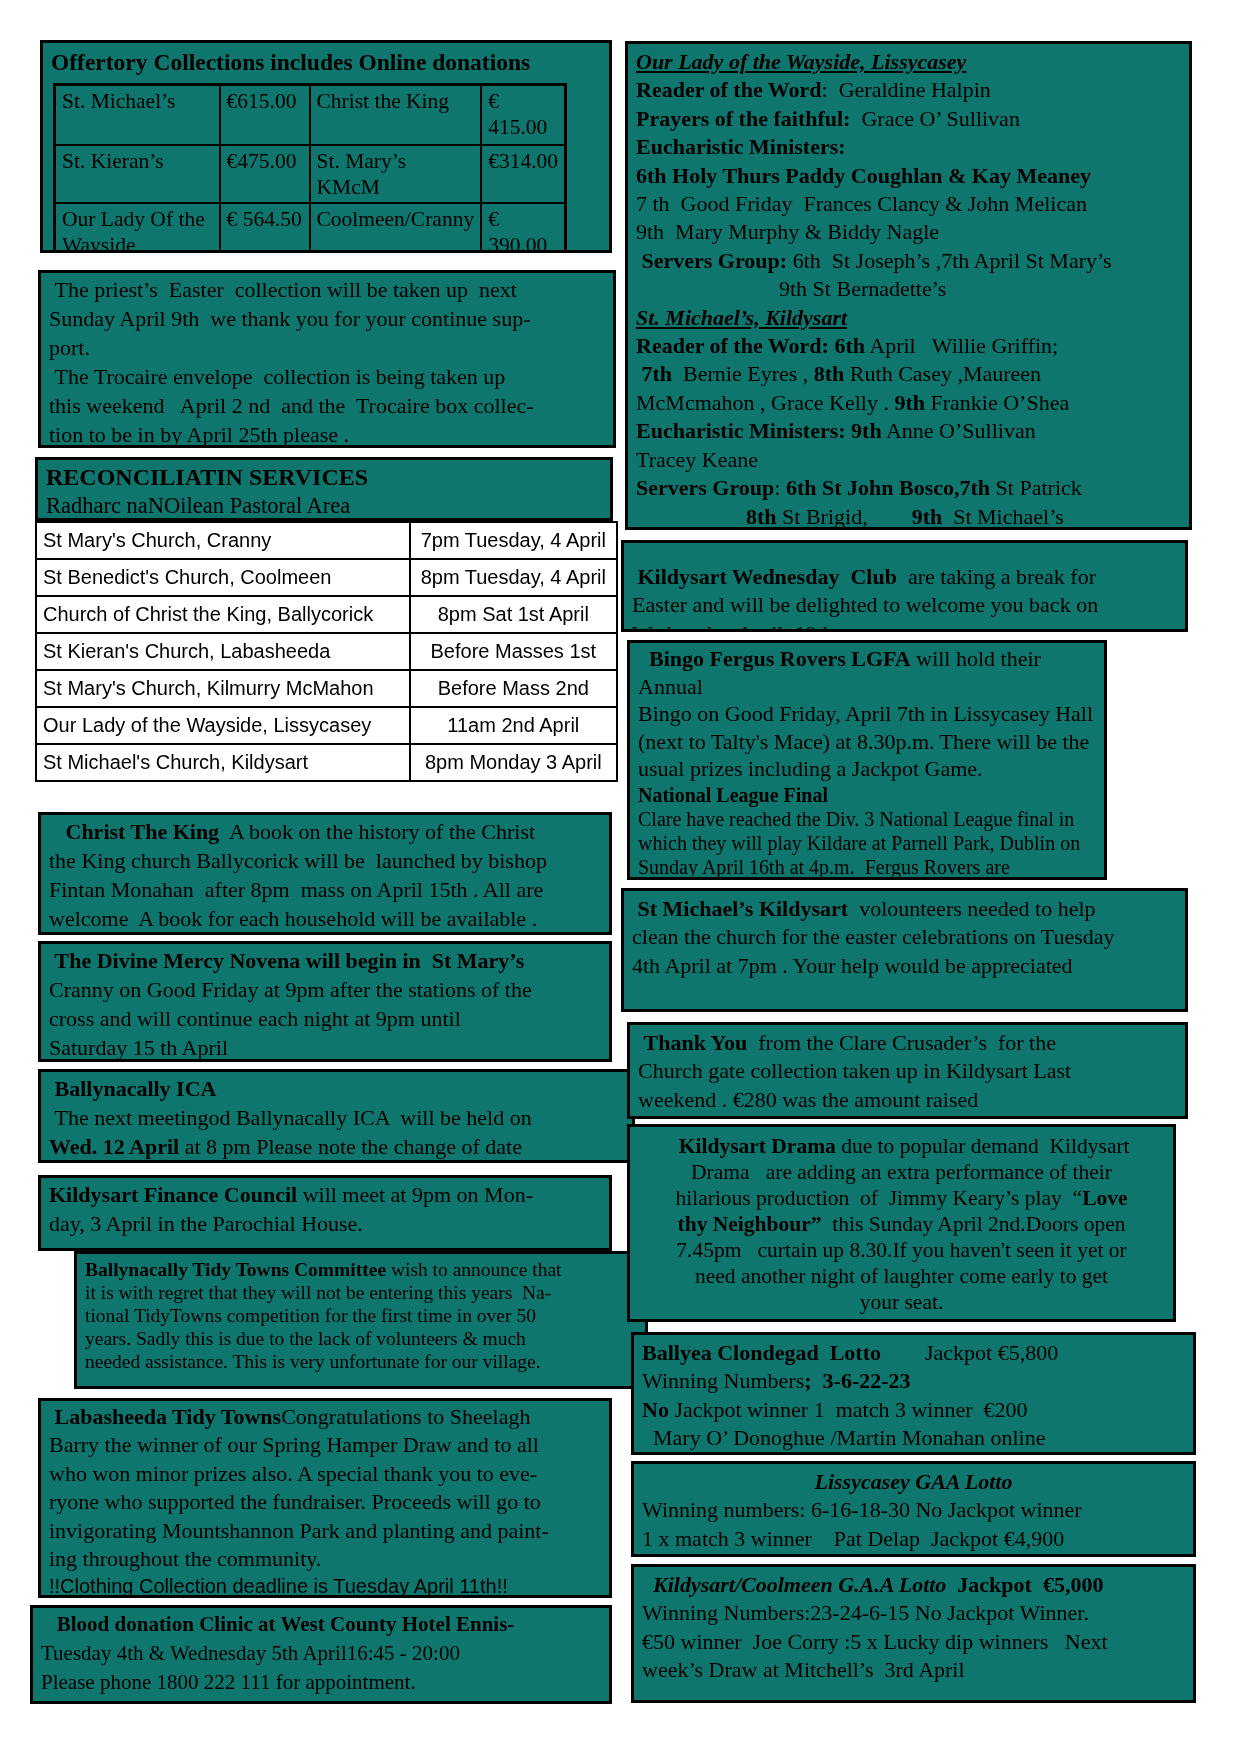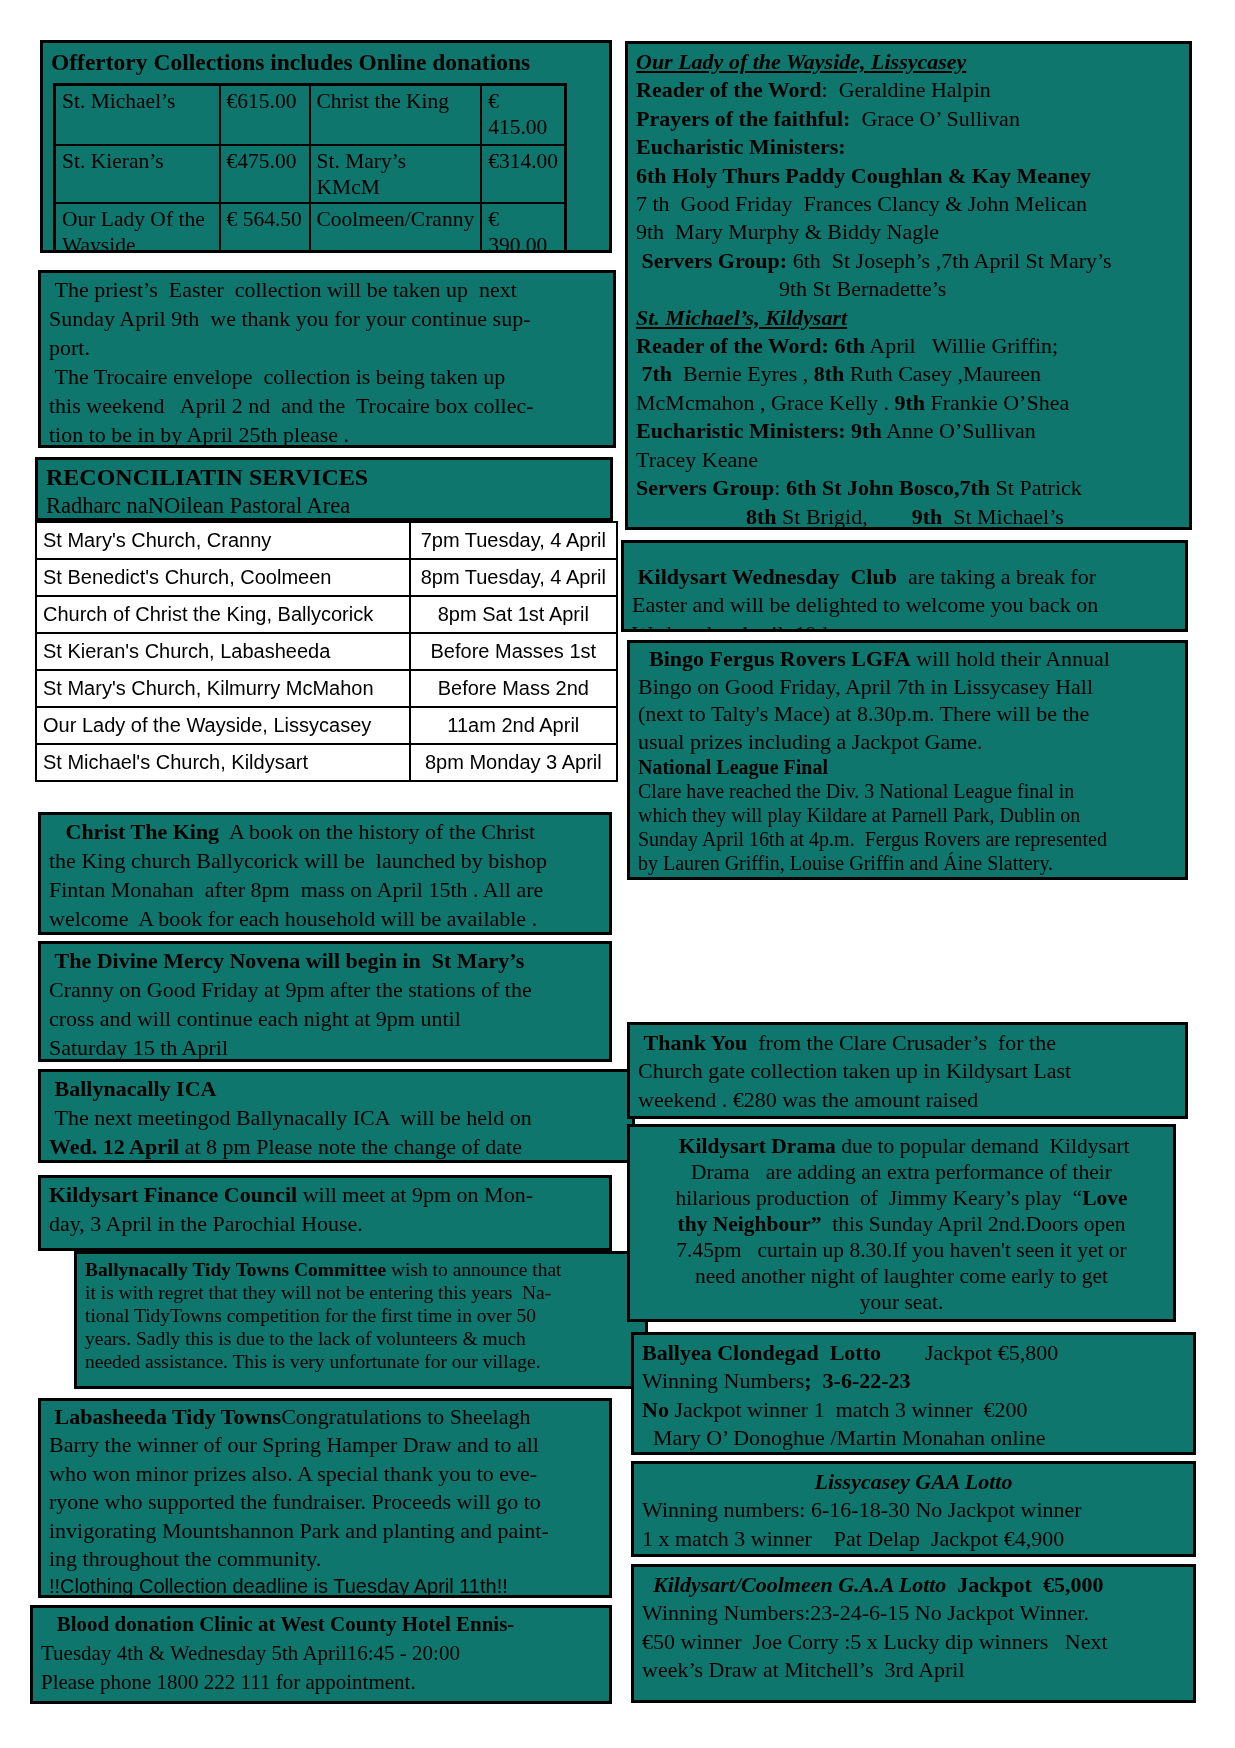--- a/index.html
+++ b/index.html
@@ -189,32 +189,37 @@
       <div class="ln"><span class="b">Servers Group</span><span>: </span><span class="b">6th St John Bosco,7th</span><span> St Patrick</span></div>
       <div class="ln"><span>                    </span><span class="b">8th</span><span> St Brigid,        </span><span class="b">9th</span><span>  St Michael’s</span></div>
     </div>
 
   <div class="box" style="left:621px;top:540px;width:567px;height:92px;padding-top:20px;">
       <div class="ln"><span class="b"> Kildysart Wednesday  Club</span><span>  are taking a break for</span></div>
       <div class="ln"><span>Easter and will be delighted to welcome you back on</span></div>
       <div class="ln"><span>Wednesday April  19th</span></div>
     </div>
 
-  <div class="box" style="left:627px;top:640px;width:561px;height:240px;line-height:27.5px;">
+  <div class="box" style="left:627px;top:640px;width:480px;height:240px;line-height:27.5px;">
       <div class="ln"><span class="b">  Bingo Fergus Rovers LGFA</span><span> will hold their Annual</span></div>
       <div class="ln"><span>Bingo on Good Friday, April 7th in Lissycasey Hall</span></div>
       <div class="ln"><span>(next to Talty's Mace) at 8.30p.m. There will be the</span></div>
       <div class="ln"><span>usual prizes including a Jackpot Game.</span></div>
       <div class="ln small"><span class="b">National League Final</span></div>
       <div class="ln small"><span>Clare have reached the Div. 3 National League final in</span></div>
       <div class="ln small"><span>which they will play Kildare at Parnell Park, Dublin on</span></div>
       <div class="ln small"><span>Sunday April 16th at 4p.m.  Fergus Rovers are represented</span></div>
       <div class="ln small"><span>by Lauren Griffin, Louise Griffin and Áine Slattery.</span></div>
     </div>
 
+  <div class="box" style="left:621px;top:888px;width:567px;height:124px;padding-top:4px;">
+      <div class="ln"><span class="b"> St Michael’s Kildysart</span><span>  volounteers needed to help</span></div>
+      <div class="ln"><span>clean the church for the easter celebrations on Tuesday</span></div>
+      <div class="ln"><span>4th April at 7pm . Your help would be appreciated</span></div>
+    </div>
 
   <div class="box" style="left:627px;top:1022px;width:561px;height:97px;padding-top:4px;">
       <div class="ln"><span class="b"> Thank You</span><span>  from the Clare Crusader’s  for the</span></div>
       <div class="ln"><span>Church gate collection taken up in Kildysart Last</span></div>
       <div class="ln"><span>weekend . €280 was the amount raised</span></div>
     </div>
 
   <div class="box drama" style="left:627px;top:1124px;width:549px;height:198px;padding-top:6px;text-align:center;">
       <div class="ln"><span class="b"> Kildysart Drama</span><span> due to popular demand  Kildysart</span></div>
       <div class="ln"><span>Drama   are adding an extra performance of their</span></div>

